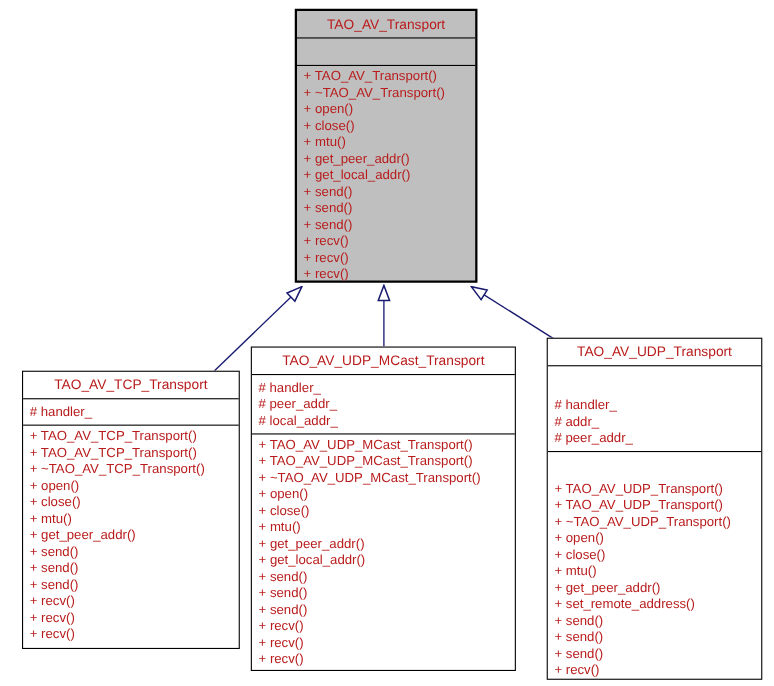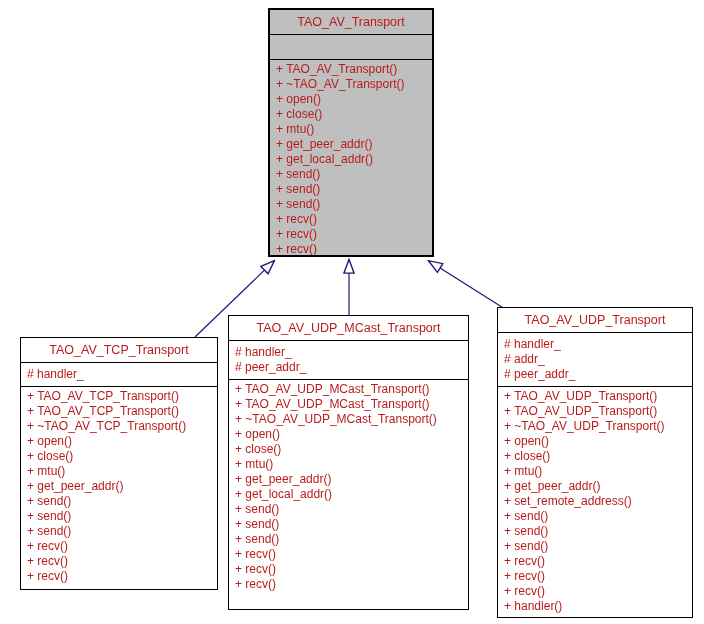--- a/index.html
+++ b/index.html
@@ -114,40 +114,41 @@
         <div class="member-line">+ recv()</div>
         <div class="member-line">+ recv()</div>
       </div>
   </div>
 
   <div class="class-box" style="left:228px;top:315px;width:241px;height:295px;">
     <div class="sec title">TAO_AV_UDP_MCast_Transport</div>
     <div class="sec attrs">
         <div class="member-line"># handler_</div>
         <div class="member-line"># peer_addr_</div>
+        <div class="member-line"># local_addr_</div>
       </div>
     <div class="sec methods">
         <div class="member-line">+ TAO_AV_UDP_MCast_Transport()</div>
         <div class="member-line">+ TAO_AV_UDP_MCast_Transport()</div>
         <div class="member-line">+ ~TAO_AV_UDP_MCast_Transport()</div>
         <div class="member-line">+ open()</div>
         <div class="member-line">+ close()</div>
         <div class="member-line">+ mtu()</div>
         <div class="member-line">+ get_peer_addr()</div>
         <div class="member-line">+ get_local_addr()</div>
         <div class="member-line">+ send()</div>
         <div class="member-line">+ send()</div>
         <div class="member-line">+ send()</div>
         <div class="member-line">+ recv()</div>
         <div class="member-line">+ recv()</div>
         <div class="member-line">+ recv()</div>
       </div>
   </div>
 
-  <div class="class-box" style="left:497px;top:307px;width:196px;height:311px;">
+  <div class="class-box" style="left:497px;top:307px;width:196px;height:311px;gap:24px;">
     <div class="sec title">TAO_AV_UDP_Transport</div>
     <div class="sec attrs">
         <div class="member-line"># handler_</div>
         <div class="member-line"># addr_</div>
         <div class="member-line"># peer_addr_</div>
       </div>
     <div class="sec methods">
         <div class="member-line">+ TAO_AV_UDP_Transport()</div>
         <div class="member-line">+ TAO_AV_UDP_Transport()</div>
         <div class="member-line">+ ~TAO_AV_UDP_Transport()</div>

